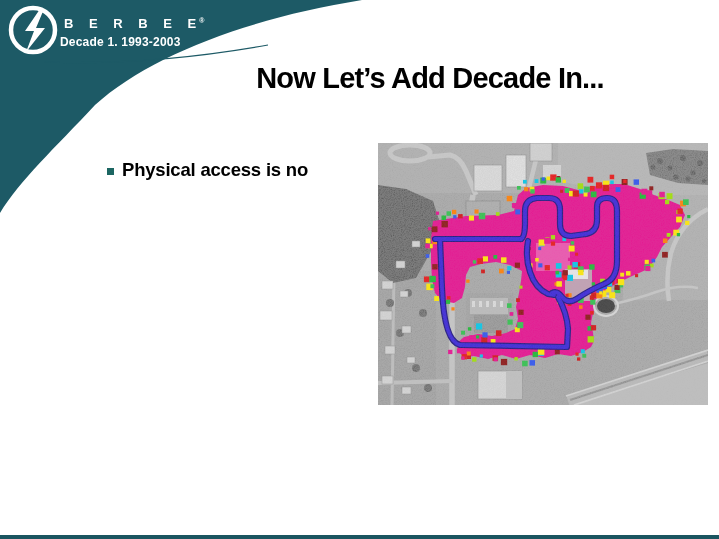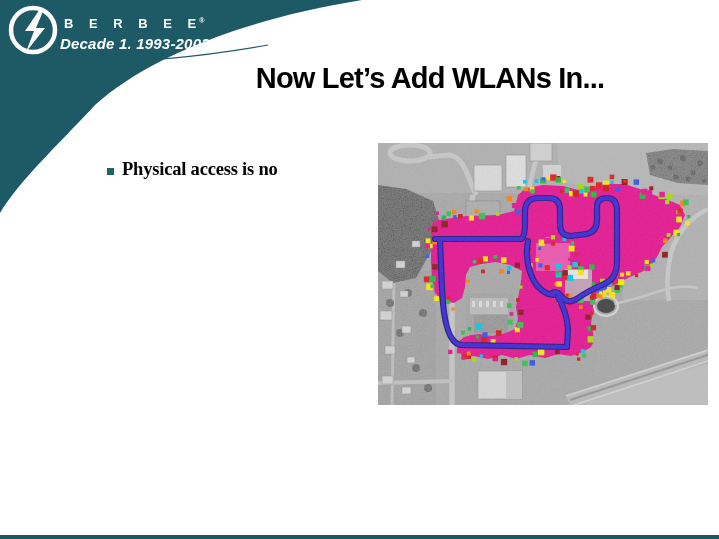--- a/index.html
+++ b/index.html
@@ -8,32 +8,32 @@
     overflow:hidden;font-family:"Liberation Sans",sans-serif;
   }
   .corner-svg{position:absolute;left:0;top:0;pointer-events:none;}
   .brand{
     position:absolute;left:64px;top:16px;color:#ffffff;font-weight:bold;
     font-size:13px;letter-spacing:6px;white-space:nowrap;
   }
   .brand-reg{font-size:7px;vertical-align:super;letter-spacing:0;margin-left:-3px;}
   .tagline{
     position:absolute;left:60px;top:35px;color:#ffffff;font-weight:bold;
-    font-style:italic;font-size:15px;letter-spacing:0.2px;white-space:nowrap;
+    font-size:12px;letter-spacing:0.2px;white-space:nowrap;
   }
   .title{
     position:absolute;left:228px;top:62px;width:404px;text-align:center;
     color:#000;font-weight:bold;font-size:29px;letter-spacing:-0.8px;white-space:nowrap;
   }
   .bullet-marker{
     position:absolute;left:107px;top:168px;width:7px;height:7px;background:#1c6662;
   }
   .bullet-text{
     position:absolute;left:122px;top:157px;color:#000;font-weight:bold;
-    font-size:18.5px;line-height:25px;letter-spacing:-0.2px;white-space:nowrap;font-family:Liberation Serif, serif;
+    font-size:18.5px;line-height:25px;letter-spacing:-0.2px;white-space:nowrap;
   }
   .figure{
     position:absolute;left:378px;top:143px;width:330px;height:262px;overflow:hidden;
   }
   .bottom-bar{
     position:absolute;left:0;bottom:0;width:719px;height:4px;background:#1a5560;
   }
 </style>
 </head>
 <body>
@@ -47,21 +47,21 @@
       <circle cx="33" cy="30" r="22" fill="none" stroke="#ffffff" stroke-width="4.5"></circle>
       <path fill="#ffffff" d="M40,9 L25,31 L34,31 L26,52 L45,28 L36,28 L44,9 Z"></path>
     </g>
   </svg>
 
   <div class="brand">
     <span>B E R B E E</span><span class="brand-reg">®</span>
   </div>
   <div class="tagline">Decade 1.  1993-2003</div>
 
-  <div class="title">Now Let’s Add WLANs In...</div>
+  <div class="title">Now Let’s Add Decade In...</div>
 
   <div class="bullet-marker"></div>
   <div class="bullet-text">
     <div>Physical access is no</div>
   </div>
 
   <div class="figure">
     <svg width="330" height="262" viewBox="0 0 330 262">
       <defs>
         <filter id="grain" x="0" y="0" width="100%" height="100%">

